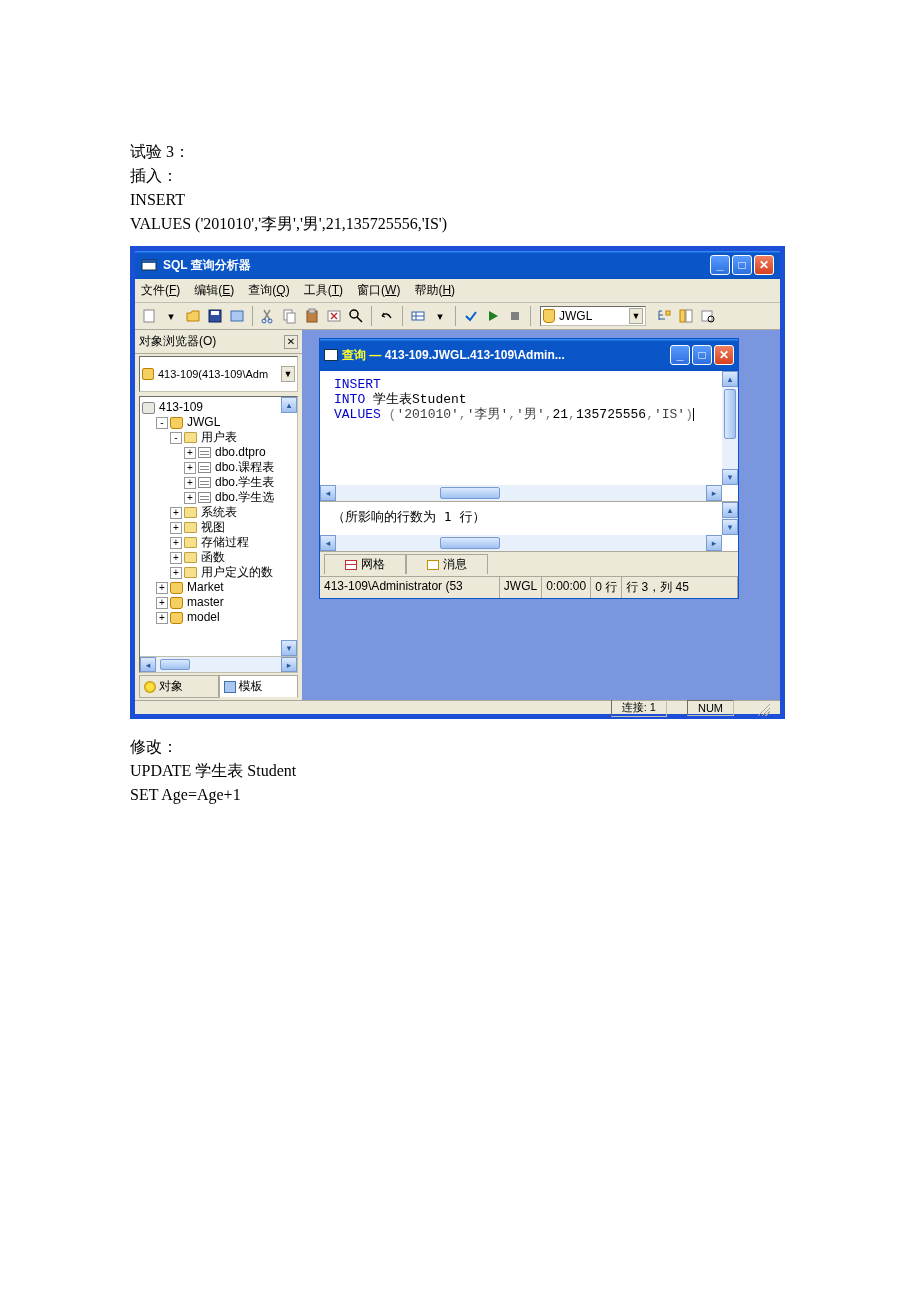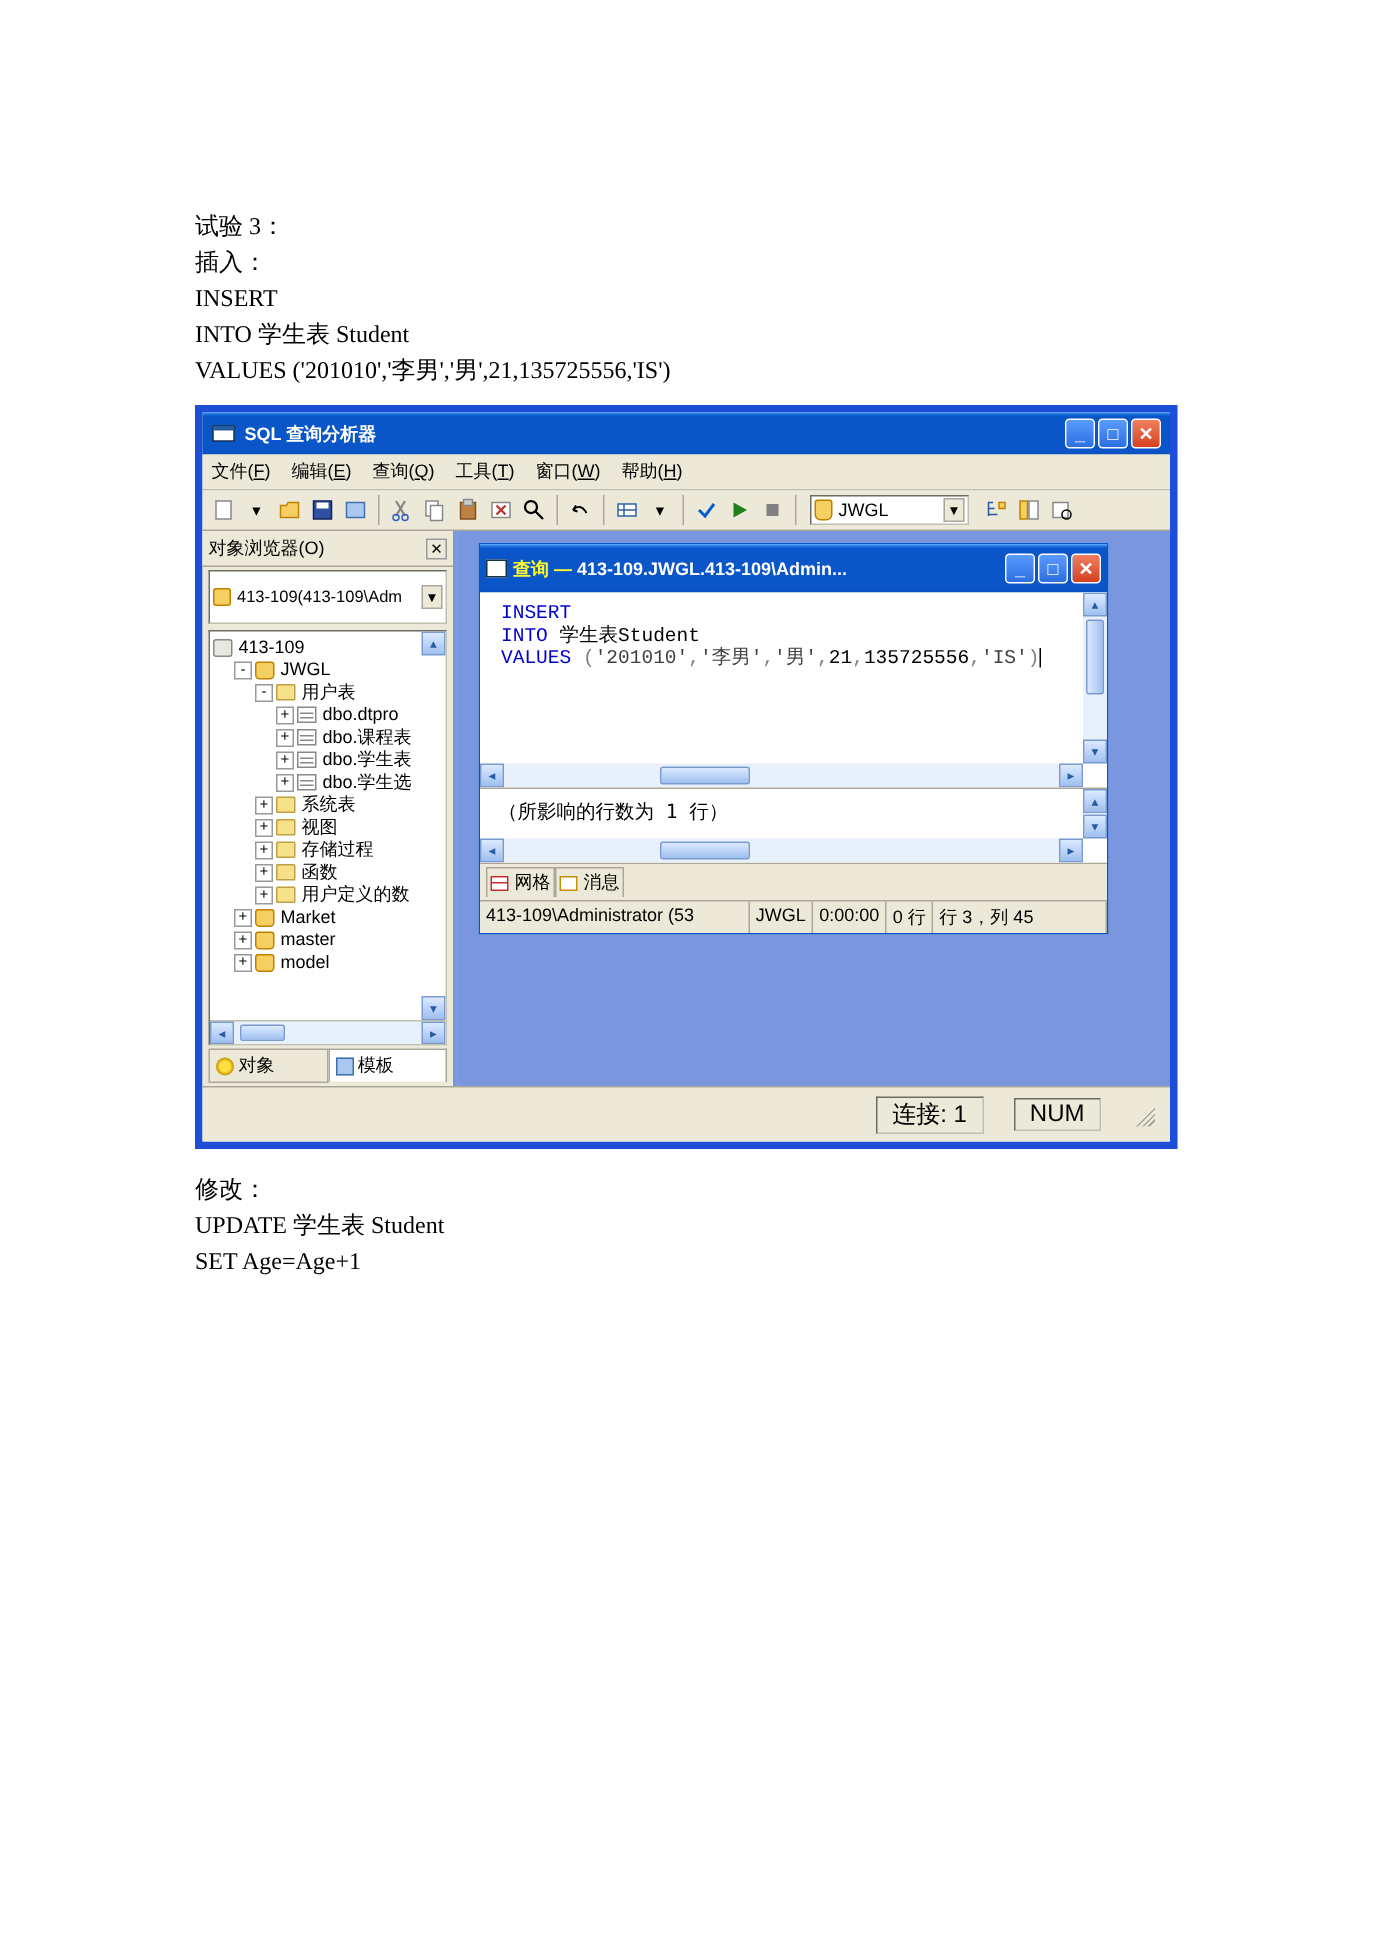--- a/index.html
+++ b/index.html
@@ -159,30 +159,30 @@
   .results .vsb .ubtn { top:0; }
   .results .vsb .dbtn { bottom:0; }
   .results .hsb2 { position:absolute; left:0; right:16px; bottom:0; height:16px; background:#e8f0fc; }
   .results .hsb2 .lbtn2, .results .hsb2 .rbtn2 { position:absolute; top:0; bottom:0; width:16px; background:linear-gradient(#dbeaff,#a0c0f0); border:1px solid #7a9bd0; display:flex;align-items:center;justify-content:center; font-size:9px; color:#2a5aa0; }
   .results .hsb2 .lbtn2 { left:0; }
   .results .hsb2 .rbtn2 { right:0; }
   .results .hsb2 .hthumb2 { position:absolute; left:120px; top:2px; bottom:2px; width:60px; background:linear-gradient(#dbeaff,#a0c0f0); border:1px solid #7a9bd0; border-radius:2px; }
   .result-tabs {
     background:#ece9d8; border-top:1px solid #aca899; padding:2px 4px; display:flex; gap:0;
   }
-  .result-tabs .rtab { border:1px solid #aca899; border-bottom:none; padding:1px 2px; display:flex; align-items:center; gap:4px; font-size:12px; background:#ece9d8; }
+  .result-tabs .rtab { border:1px solid #aca899; border-bottom:none; padding:1px 20px; display:flex; align-items:center; gap:4px; font-size:12px; background:#ece9d8; }
   .result-tabs .rtab .grid-i { width:12px; height:10px; background:#fff; border:1px solid #c03030; display:inline-block; position:relative; }
   .result-tabs .rtab .grid-i::before { content:""; position:absolute; left:0; right:0; top:3px; height:1px; background:#c03030;}
   .result-tabs .rtab .msg-i { width:12px; height:10px; background:#fff; border:1px solid #c09000; display:inline-block; }
   .qw-status {
     background:#ece9d8; border-top:1px solid #aca899; display:flex; font-size:12px;
   }
   .qw-status .cell { border-right:1px solid #aca899; padding:2px 4px; white-space:nowrap; }
   .statusbar {
-    background:#ece9d8; border-top:1px solid #aca899; height:37px; display:flex; align-items:center; justify-content:flex-end; gap:20px; padding:0 10px; font-size:16px;
+    background:#ece9d8; border-top:1px solid #aca899; height:14px; display:flex; align-items:center; justify-content:flex-end; gap:20px; padding:0 10px; font-size:11px;
   }
   .statusbar .grip {
     width:16px; height:16px;
     background:
       linear-gradient(135deg, transparent 60%, #aca899 60%, #aca899 65%, transparent 65%,
                       transparent 72%, #aca899 72%, #aca899 77%, transparent 77%,
                       transparent 84%, #aca899 84%, #aca899 89%, transparent 89%);
   }
   .sb-box { border:1px inset #c0c0b0; padding:1px 10px; }
   .below { margin-top: 16px; }
@@ -190,21 +190,20 @@
 </style>
 </head>
 <body>
 
 <div class="page">
 
   <div class="body-text">
     <p>试验 3：</p>
     <p>插入：</p>
     <p>INSERT</p>
-    <p>INTO 学生表 Student</p>
     <p>VALUES ('201010','李男','男',21,135725556,'IS')</p>
   </div>
 
   <div class="app-window">
 
     <div class="titlebar">
       <div class="left">
         <svg width="16" height="16">
             <rect x="1" y="3" width="14" height="10" fill="#fff" stroke="#134" stroke-width="1"></rect>
             <rect x="1" y="3" width="14" height="3" fill="#2a5aa0"></rect>

